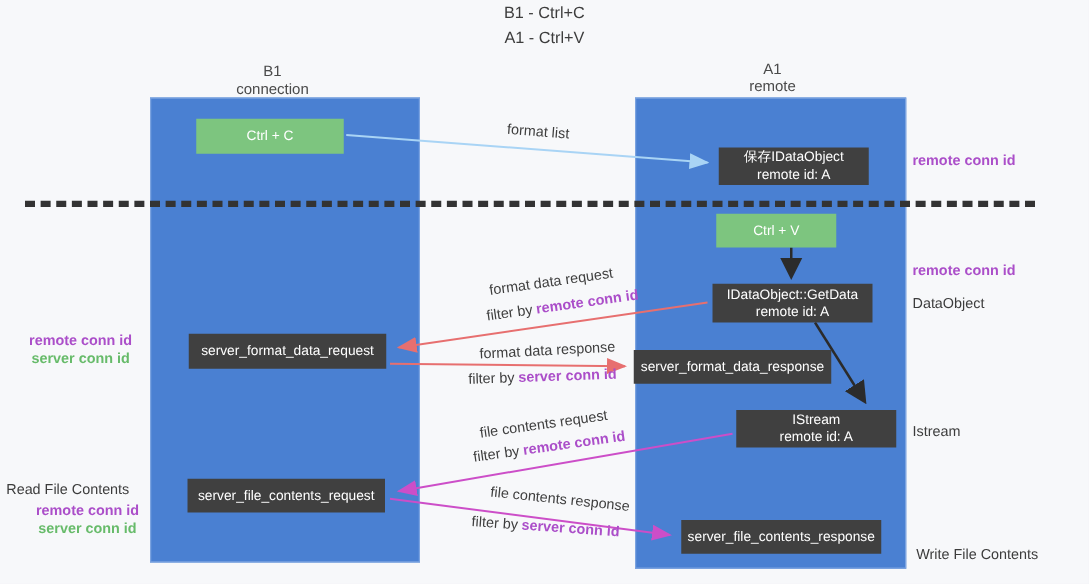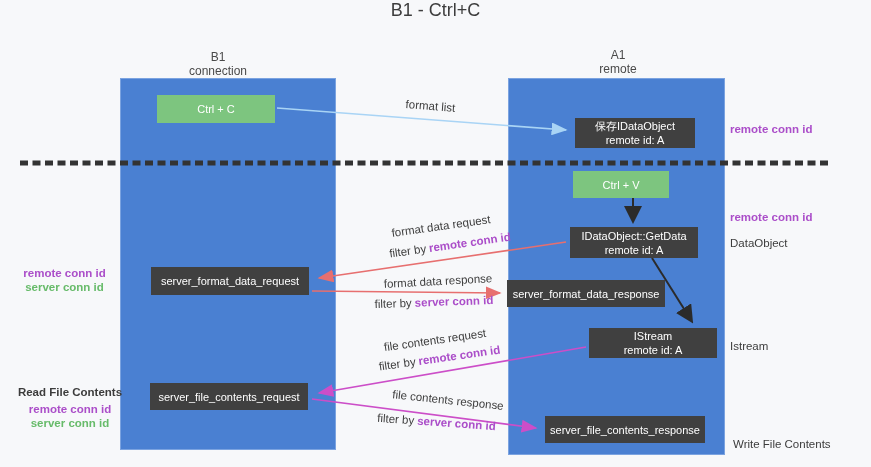--- a/index.html
+++ b/index.html
@@ -2,21 +2,21 @@
 <html><head>
 <meta charset="utf-8">
 <style>
   html,body{margin:0;padding:0;}
   body{background:#eef0f3;font-family:"Liberation Sans",sans-serif;}
   .canvas{
     position:relative;width:871px;height:467px;background:#f7f8fa;
     overflow:hidden;font-family:"Liberation Sans",sans-serif;
   }
   .abs{position:absolute;}
-  .title{left:0;right:0;top:7;text-align:center;font-size:18px;line-height:20px;color:#3d3d3d;}
+  .title{left:0;right:0;top:7;text-align:center;font-size:13px;line-height:20px;color:#3d3d3d;}
   .col-header{text-align:center;font-size:12px;line-height:13.5px;color:#4a4a4a;}
   .lifeline{background:#4a80d2;border:1px solid #7ba3e0;box-sizing:border-box;}
   .node{
     display:flex;flex-direction:column;align-items:center;justify-content:center;
     color:#ffffff;font-size:11px;line-height:14px;text-align:center;box-sizing:border-box;
   }
   .node.green{background:#7dc57f;align-items:center;}
   .node.orange{background:#404040;}
   .side-label{font-size:11.5px;line-height:13px;color:#3c3c3c;white-space:nowrap;}
   .purple{color:#ab4ec9;font-weight:bold;}
@@ -27,20 +27,21 @@
   .z1{z-index:1;}
   .z3{z-index:3;}
 </style>
 </head>
 <body>
 
 <div class="canvas">
 
   <div class="abs title z3">
     <div>B1 - Ctrl+C</div>
+    <div>A1 - Ctrl+V</div>
   </div>
 
   <div class="abs col-header z3" style="left:158px;top:51px;width:120px;">
     <div>B1</div>
     <div>connection</div>
   </div>
   <div class="abs col-header z3" style="left:558px;top:49px;width:120px;">
     <div>A1</div>
     <div>remote</div>
   </div>
@@ -122,21 +123,21 @@
 
   <div class="abs side-label purple z3" style="left:730px;top:123px;">remote conn id</div>
   <div class="abs side-label purple z3" style="left:730px;top:211px;">remote conn id</div>
   <div class="abs side-label z3" style="left:730px;top:237px;">DataObject</div>
   <div class="abs side-label z3" style="left:730px;top:340px;">Istream</div>
   <div class="abs side-label z3" style="left:733px;top:424px;margin-top:14px;">Write File Contents</div>
 
   <div class="abs side-label purple z3" style="left:2px;top:267px;width:125px;text-align:center;">remote conn id</div>
   <div class="abs side-label greentxt z3" style="left:2px;top:281px;width:125px;text-align:center;">server conn id</div>
 
-  <div class="abs side-label z3" style="left:5px;top:386px;width:130px;text-align:center;font-weight:bold;">Read File Contents</div>
+  <div class="abs side-label z3" style="left:5px;top:386px;width:130px;text-align:left;">Read File Contents</div>
   <div class="abs side-label purple z3" style="left:5px;top:403px;width:130px;text-align:center;">remote conn id</div>
   <div class="abs side-label greentxt z3" style="left:5px;top:417px;width:130px;text-align:center;">server conn id</div>
 
   <div class="abs edge-label z3" style="left:383px;top:100px;width:95px;transform:rotate(4.5deg);">format list</div>
 
   <div class="abs edge-label z3" style="left:386px;top:220px;width:110px;transform:rotate(-8deg);">format data request</div>
   <div class="abs edge-label z3" style="left:380px;top:239px;width:140px;transform:rotate(-8deg);">
     <span>filter by</span><span class="purple key">remote conn id</span>
   </div>
 

